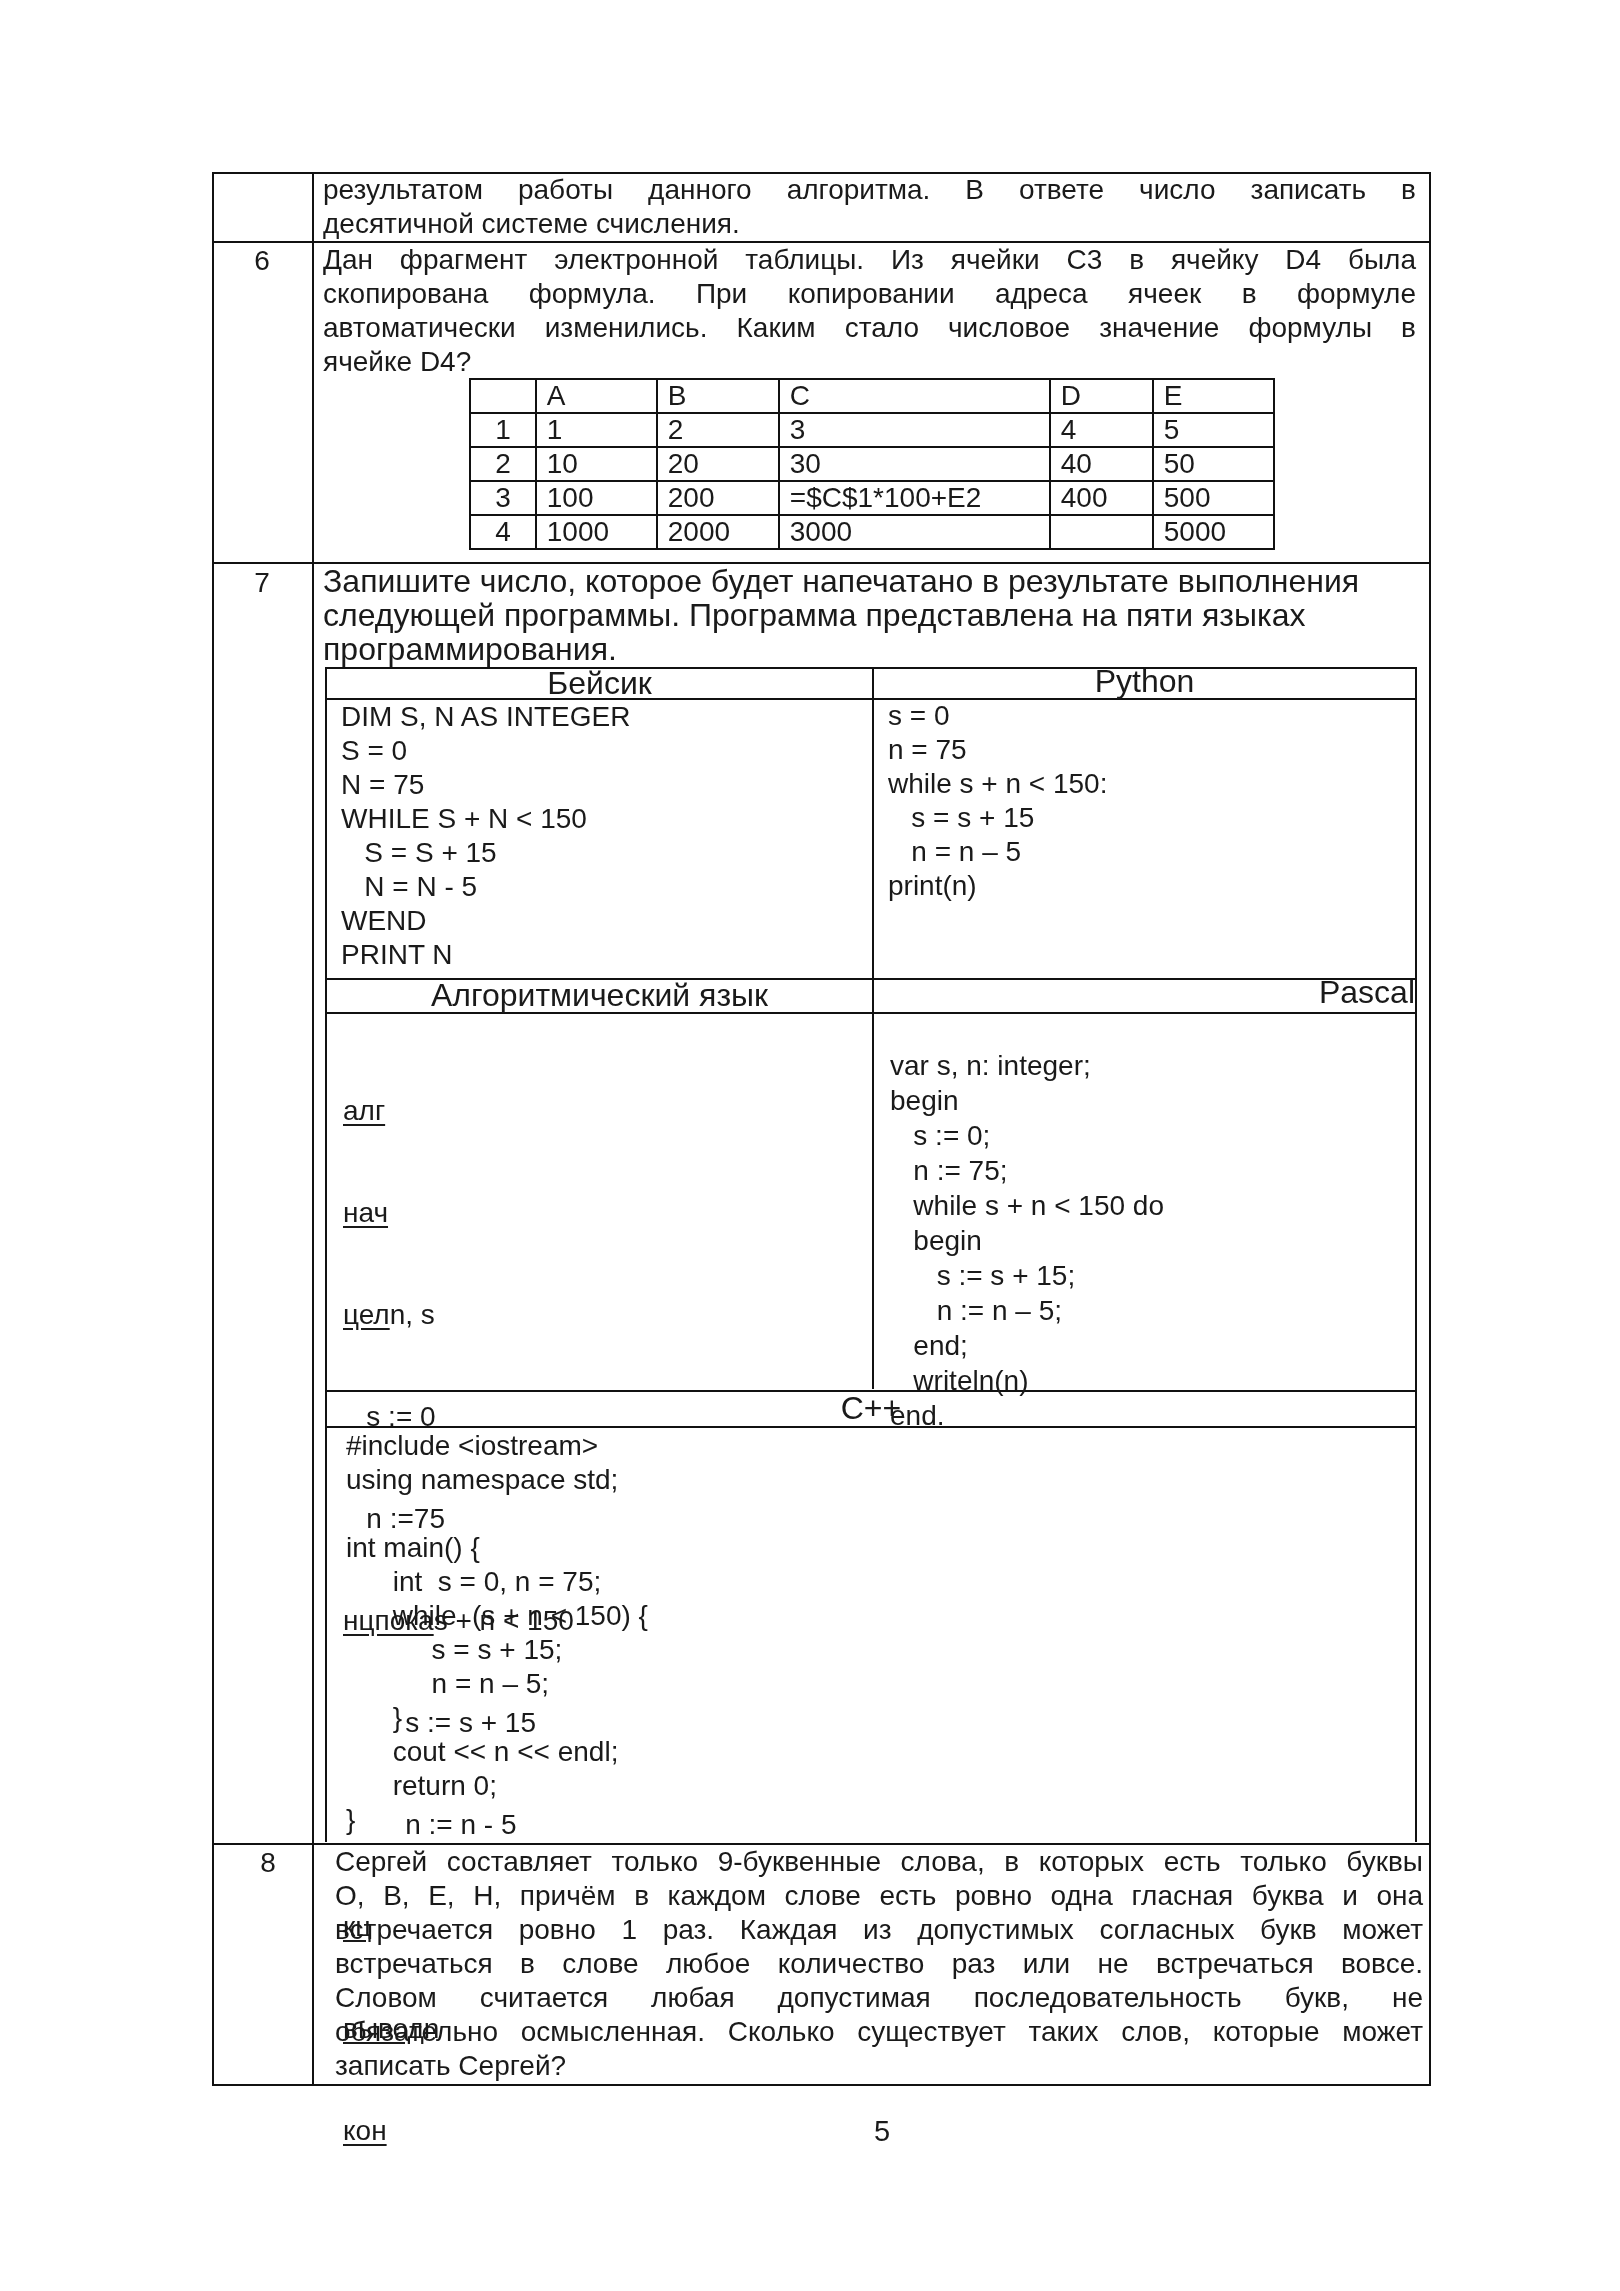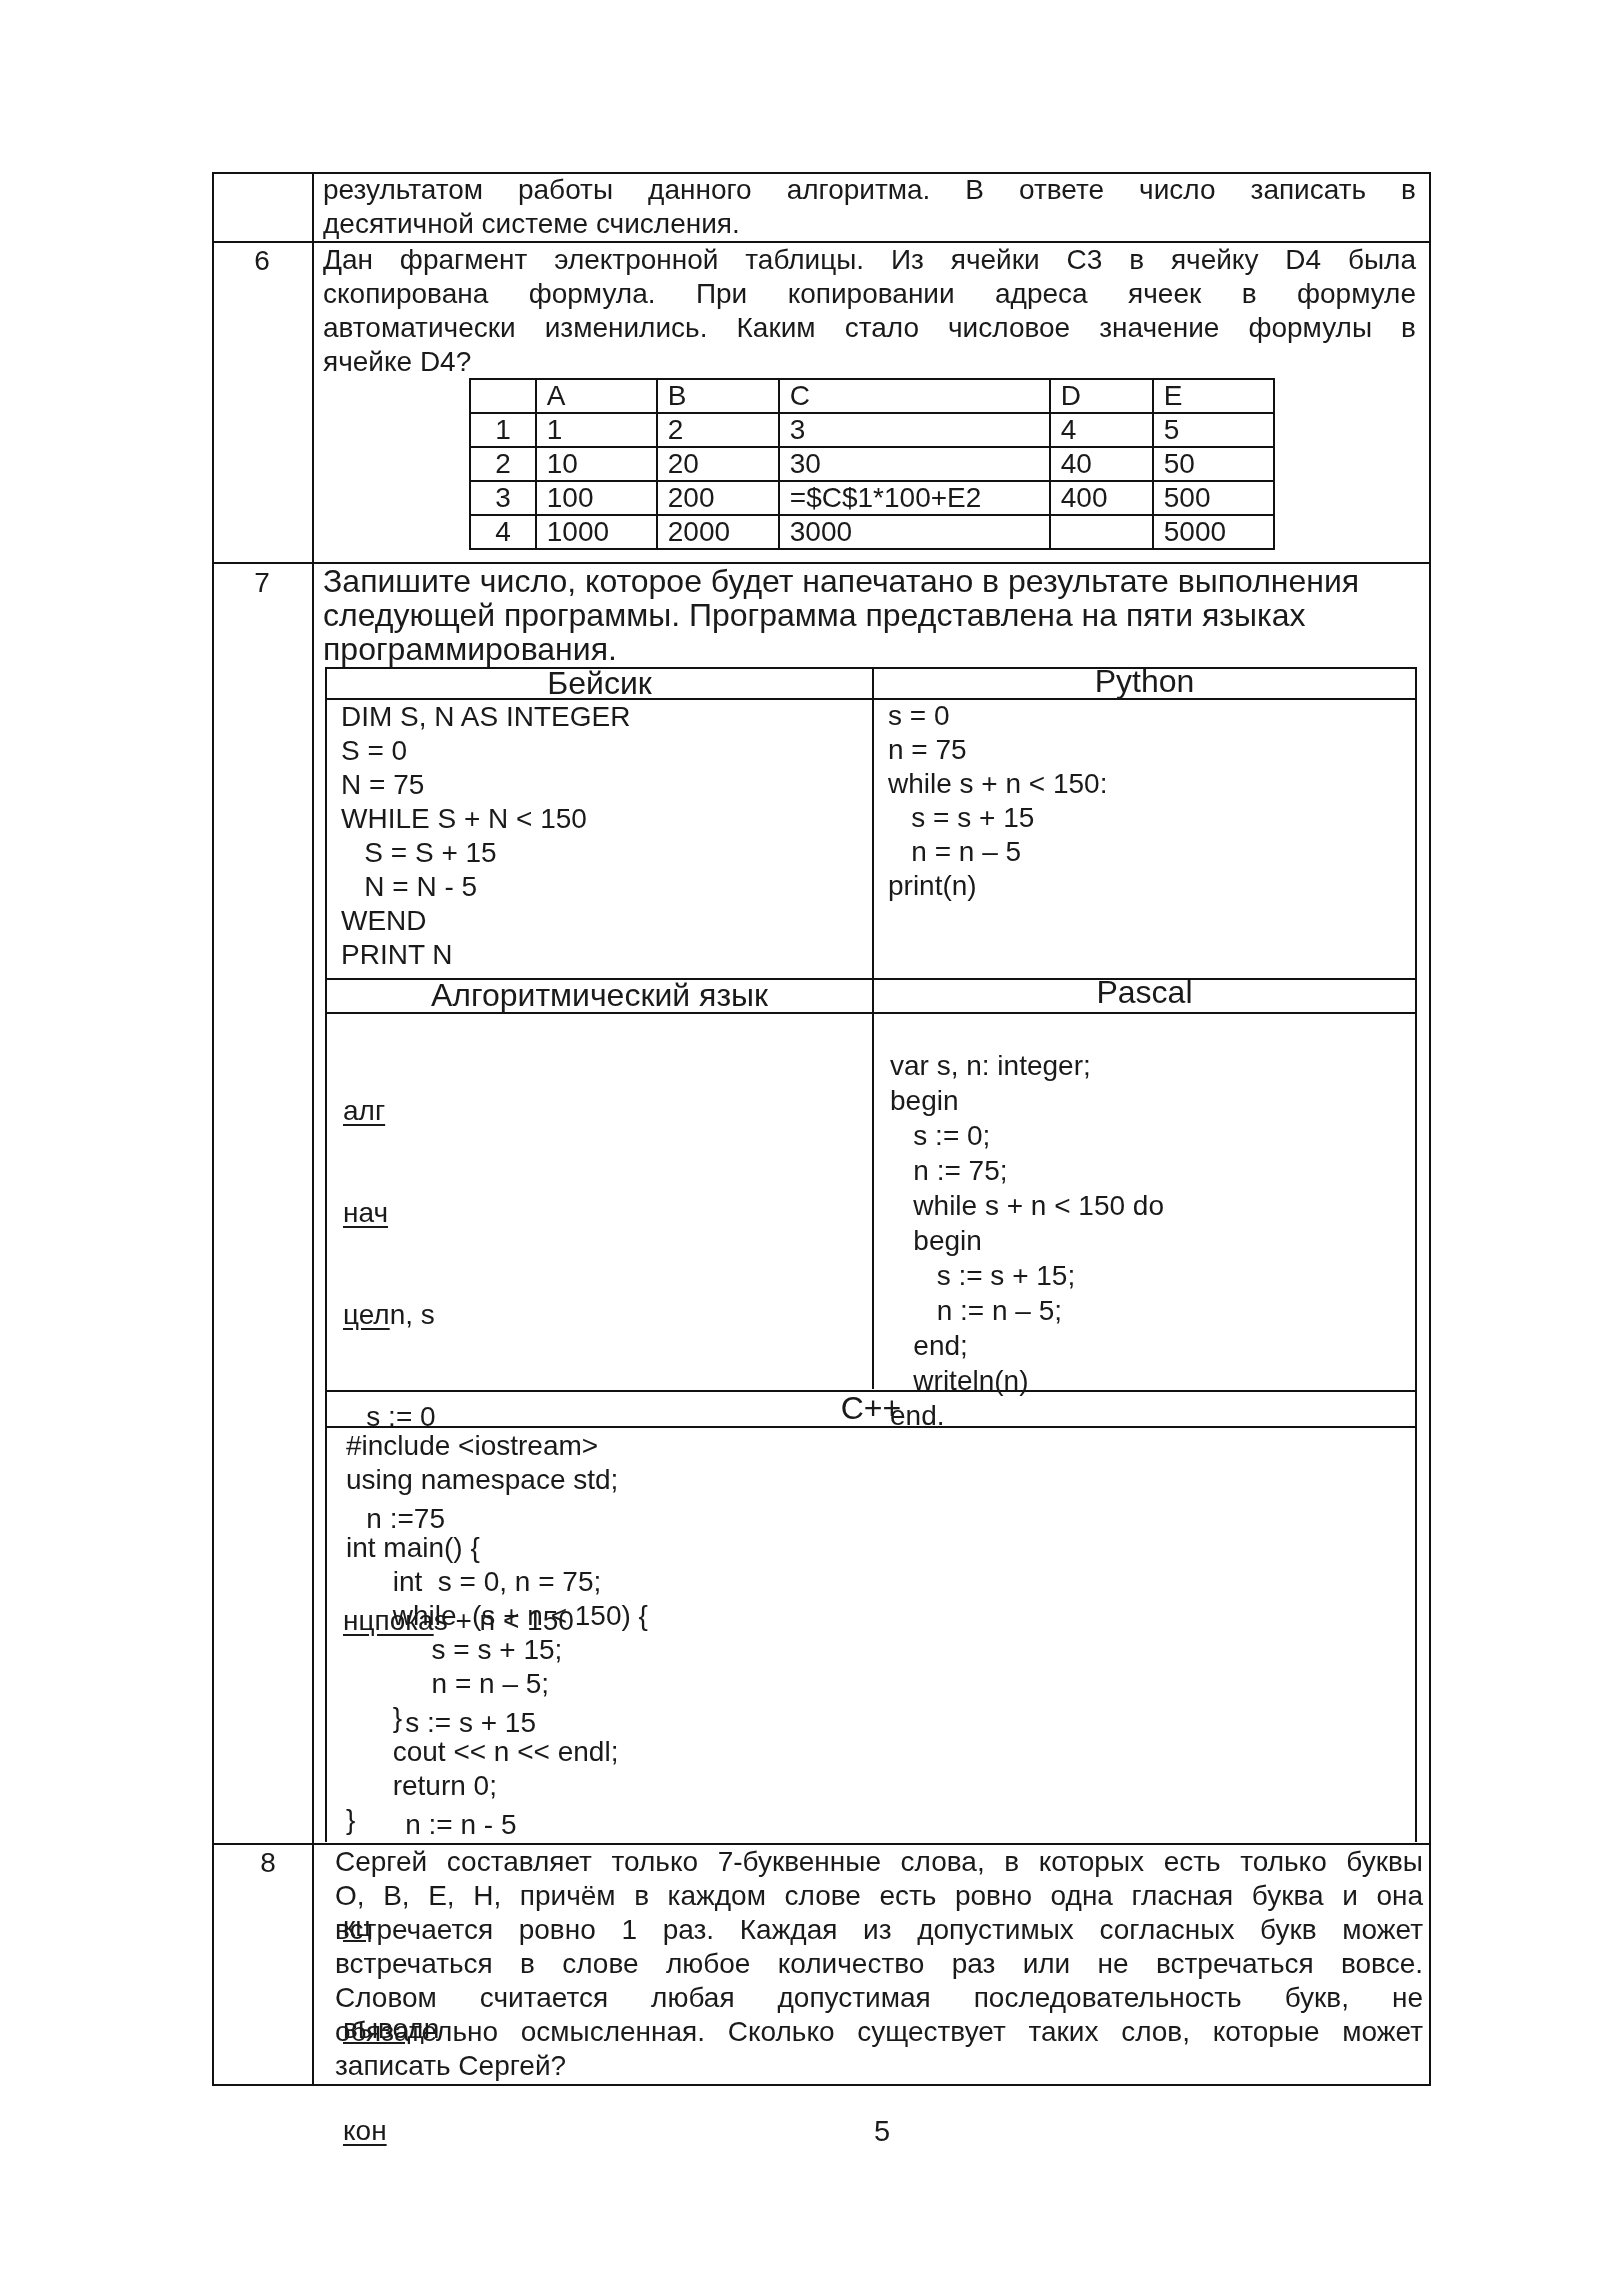--- a/index.html
+++ b/index.html
@@ -149,21 +149,21 @@
   <div><span class="kw"></span><span>   s := 0</span></div>
   <div><span class="kw"></span><span>   n :=75</span></div>
   <div><span class="kw">нцпока</span><span>s + n &lt; 150</span></div>
   <div><span class="kw"></span><span>        s := s + 15</span></div>
   <div><span class="kw"></span><span>        n := n - 5</span></div>
   <div><span class="kw">кц</span><span></span></div>
   <div><span class="kw">вывод</span><span>n</span></div>
   <div><span class="kw">кон</span><span></span></div>
 </div>
 
-<div class="abs code-hdr" style="left:874px; top:976px; width:541px;">Pascal</div>
+<div class="abs code-hdr" style="left:874px; top:976px; width:541px;text-align:right;">Pascal</div>
 <div class="abs code" style="left:890px; top:1012px; line-height:35px;margin-top:36px;">var s, n: integer;
 begin
    s := 0;
    n := 75;
    while s + n &lt; 150 do
    begin
       s := s + 15;
       n := n – 5;
    end;
    writeln(n)
@@ -178,21 +178,21 @@
       while  (s + n &lt; 150) {
            s = s + 15;
            n = n – 5;
       }
       cout &lt;&lt; n &lt;&lt; endl;
       return 0;
 }</div>
 
 <div class="abs qnum" style="left:220px; top:1847px;">8</div>
 <div class="abs text" style="left:335px; top:1845px; width:1088px;">
-  <div>Сергей составляет только 7-буквенные слова, в которых есть только буквы</div>
+  <div>Сергей составляет только 9-буквенные слова, в которых есть только буквы</div>
   <div>О, В, Е, Н, причём в каждом слове есть ровно одна гласная буква и она</div>
   <div>встречается ровно 1 раз. Каждая из допустимых согласных букв может</div>
   <div>встречаться в слове любое количество раз или не встречаться вовсе.</div>
   <div>Словом считается любая допустимая последовательность букв, не</div>
   <div>обязательно осмысленная. Сколько существует таких слов, которые может</div>
   <div class="last">записать Сергей?</div>
 </div>
 
 <div class="abs pagenum" style="left:833px; top:2115px; width:98px;">5</div>
 

